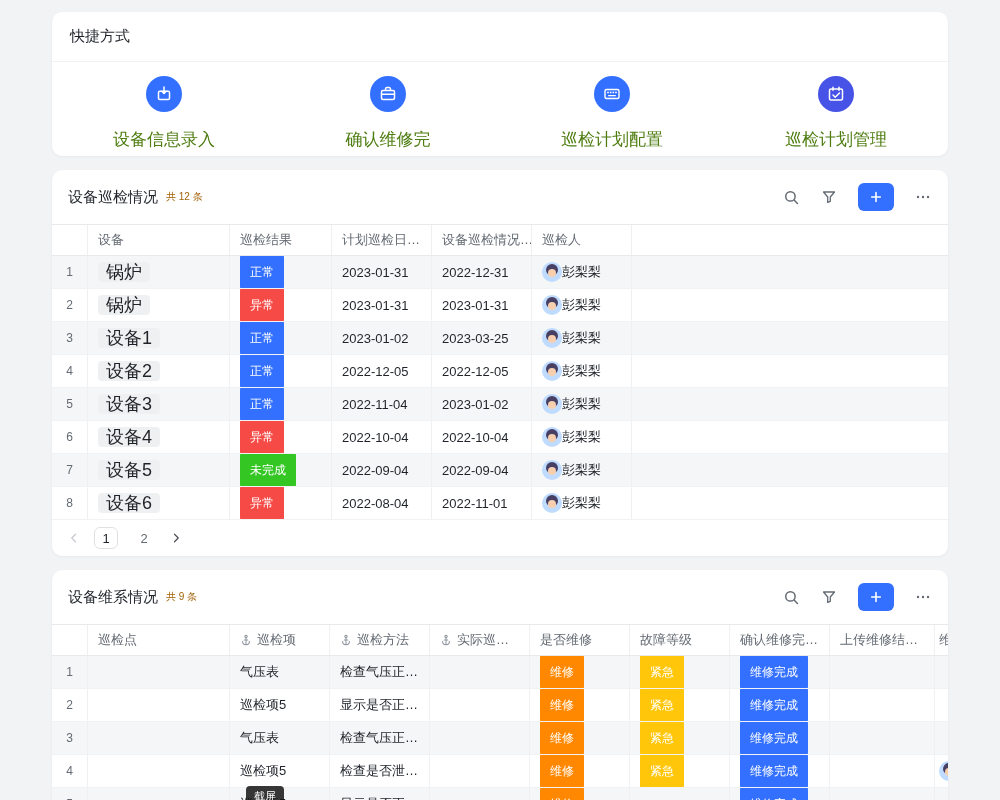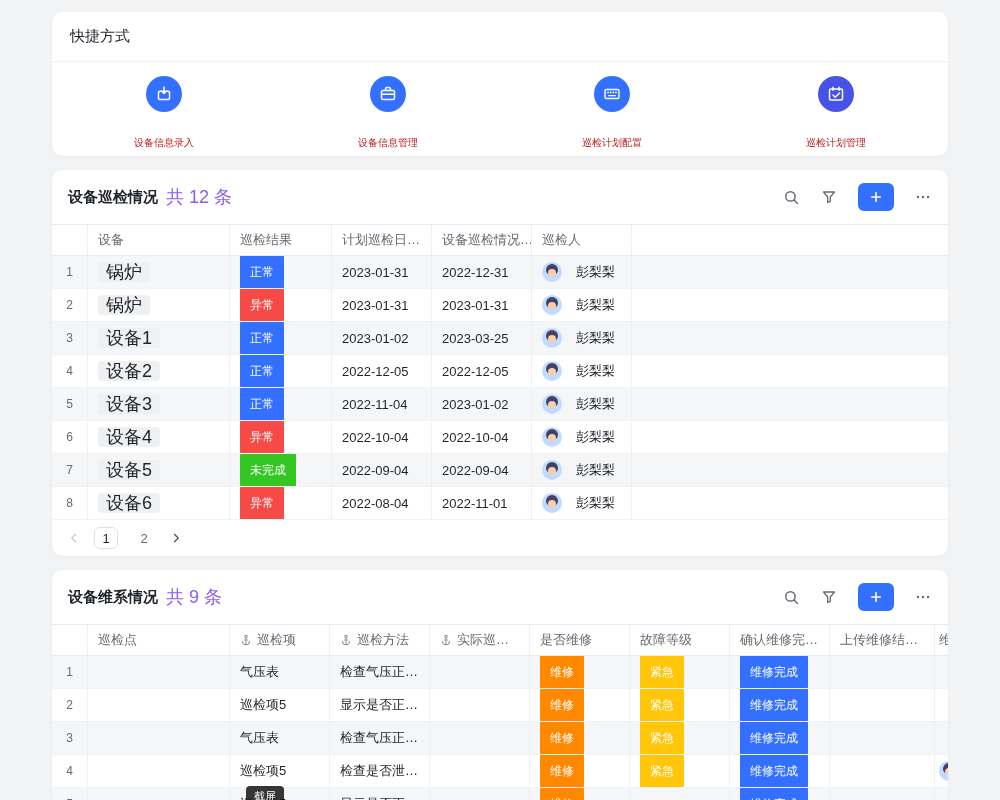--- a/index.html
+++ b/index.html
@@ -14,25 +14,25 @@
     position:absolute;left:52px;width:896px;background:#fff;border-radius:10px;
     overflow:hidden;box-shadow:0 1px 3px rgba(31,35,41,.05);
   }
   
   .card-title-row{height:50px;display:flex;align-items:center;padding:0 18px;border-bottom:1px solid #f0f1f2}
   .card-title{font-size:15px;font-weight:400}
   .shortcut-row{display:flex;padding-top:14px}
   .shortcut{flex:1;display:flex;flex-direction:column;align-items:center;cursor:pointer}
   .icon-badge{width:36px;height:36px;border-radius:50%;display:flex;align-items:center;justify-content:center;background:var(--accent-blue,#3370ff)}
   .icon-badge.purple{background:var(--icon-purple,#4752e6)}
-  .shortcut-label{margin-top:24px;font-size:10px;color:#b91c1c}
+  .shortcut-label{margin-top:16px;font-size:17px;color:#4d7c0f}
   
   .panel-header{display:flex;align-items:center;height:54px;padding:0 16px}
-  .panel-title{font-size:15px;font-weight:700}
-  .panel-count{font-size:18px;color:#8b5cf6;margin-left:8px}
+  .panel-title{font-size:15px;font-weight:400}
+  .panel-count{font-size:10px;color:#a16207;margin-left:8px}
   .toolbar{margin-left:auto;display:flex;align-items:center;gap:20px}
   .tool{display:flex;align-items:center;justify-content:center;width:18px;height:18px;cursor:pointer}
   .add-btn{width:36px;height:28px;border:none;border-radius:6px;background:var(--accent-blue,#3370ff);display:flex;align-items:center;justify-content:center;cursor:pointer;padding:0}
   
   .thead{display:flex;height:32px;align-items:stretch;border-top:1px solid #e7e9ec;border-bottom:1px solid #e7e9ec;font-size:13px;color:#646a73}
   .th{display:flex;align-items:center;gap:5px;padding:0 10px;border-right:1px solid #eef0f2;white-space:nowrap;overflow:hidden;flex:0 0 auto}
   .trow{display:flex;height:33px;align-items:stretch;border-bottom:1px solid #f1f2f4;font-size:13px;cursor:pointer}
   .tbody .trow:nth-child(odd){background:#f5f6f7}
   .td{display:flex;align-items:center;padding:0 10px;border-right:1px solid #eef0f2;white-space:nowrap;overflow:hidden;flex:0 0 auto}
   .num{justify-content:center;color:#646a73;font-size:12px;padding:0}
@@ -41,21 +41,21 @@
   .i-a{width:142px}.i-b{width:102px}.i-c{width:100px}.i-d{width:100px}.i-e{width:100px}
   
   .m-a{width:142px}.m-b,.m-c,.m-d,.m-e,.m-f,.m-g{width:100px}.m-h{width:105px}.m-i{width:40px;padding:0 4px}
   .chip{background:var(--chip-gray,#eff0f1);border-radius:4px;padding:2px 8px;font-size:18px;line-height:16px}
   .badge{display:inline-block;min-width:26px;padding:16px 10px;border-radius:10px;color:#fff;font-size:12px;line-height:16px;text-align:center}
   .c-blue{background:var(--badge-blue,#3370ff)}
   .c-red{background:var(--badge-red,#f54a45)}
   .c-green{background:var(--badge-green,#34c724)}
   .c-orange{background:var(--badge-orange,#ff8800)}
   .c-yellow{background:var(--badge-yellow,#ffc60a)}
-  .person{gap:14px}
+  .person{gap:0}
   .avatar{width:20px;height:20px;border-radius:50%;background:#bfdbff;position:relative;overflow:hidden;flex:none}
   .avatar::before{content:"";position:absolute;left:4px;top:2px;width:12px;height:11px;border-radius:6px 6px 5px 5px;background:#474064}
   .avatar::after{content:"";position:absolute;left:6px;top:7px;width:8px;height:8px;border-radius:50%;background:#f8cfae}
   
   .pagination{display:flex;align-items:center;height:36px;padding:0 16px;gap:14px}
   .pg-chevron{display:flex;align-items:center;cursor:pointer}
   .pg-page{min-width:24px;height:22px;display:flex;align-items:center;justify-content:center;font-size:13px;color:#646a73;border-radius:6px;cursor:pointer;padding:0 6px}
   .pg-page.c-active{background:#fff;border:1px solid #dee0e3;color:#1f2329}
   
   .overlay-tooltip{position:absolute;left:246px;top:786px;z-index:20;background:rgba(20,20,20,.85);color:#fff;font-size:11px;padding:3px 8px;border-radius:4px}
@@ -79,21 +79,21 @@
       <span class="shortcut-label">设备信息录入</span>
     </div>
     <div class="shortcut">
       <span class="icon-badge">
         <svg width="20" height="20" viewBox="0 0 20 20" fill="none" stroke="#fff" stroke-width="1.5">
           <rect x="3.5" y="6.5" width="13" height="9" rx="1.5"></rect>
           <path d="M7.5 6V5a1.5 1.5 0 0 1 1.5-1.5h2A1.5 1.5 0 0 1 12.5 5v1"></path>
           <path d="M3.5 10.2h13"></path>
         </svg>
       </span>
-      <span class="shortcut-label">设备信息管理</span>
+      <span class="shortcut-label">确认维修完</span>
     </div>
     <div class="shortcut">
       <span class="icon-badge">
         <svg width="20" height="20" viewBox="0 0 20 20" fill="none">
           <rect x="3" y="5.5" width="14" height="9" rx="1.5" stroke="#fff" stroke-width="1.4"></rect>
           <g fill="#fff">
             <circle cx="6" cy="8.4" r=".9"></circle>
               <circle cx="8.7" cy="8.4" r=".9"></circle>
             <circle cx="11.4" cy="8.4" r=".9"></circle>
               <circle cx="14" cy="8.4" r=".9"></circle>

